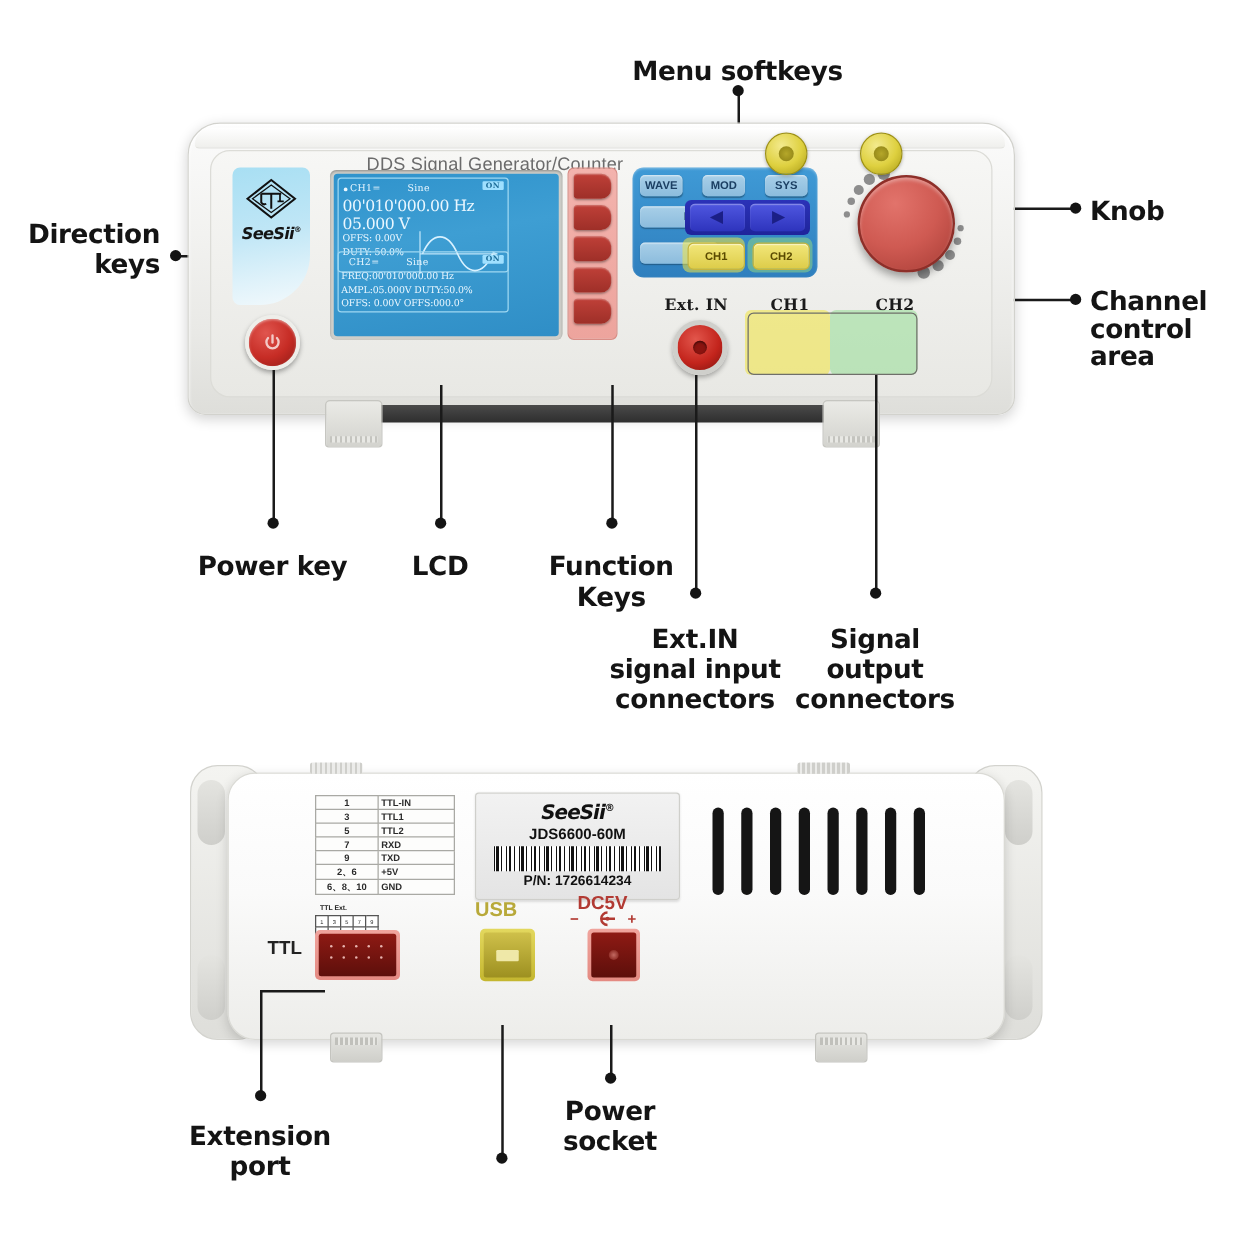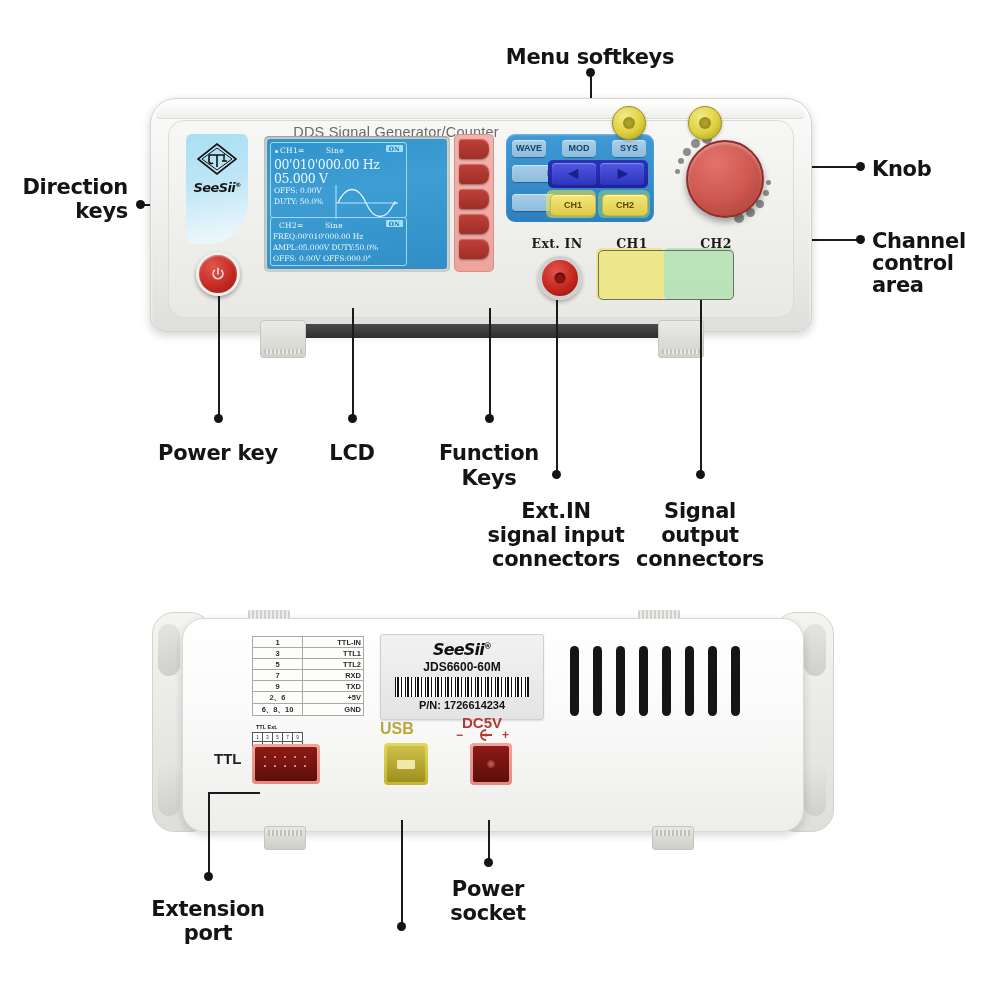--- a/index.html
+++ b/index.html
@@ -86,21 +86,21 @@
     background:linear-gradient(170deg,#2f93cc 0%,#3e9ed3 40%,#2f8ec6 100%);
     position:relative;overflow:hidden;
     font-family:"DejaVu Serif",serif;color:#eaf7ff;
   }
   .lcd-main{position:absolute;left:3px;top:3px;right:40px;bottom:3px;}
   .lcd-ch1box{
     position:absolute;left:0;top:0;right:0;height:60%;
     border:1px solid #9fd8f2;border-radius:3px;
   }
   .lcd-ch2box{
-    position:absolute;left:0;bottom:0;right:0;height:38%;
+    position:absolute;left:0;bottom:16px;right:0;height:38%;
     border:1px solid #9fd8f2;border-radius:3px;padding-left:36px;
   }
   .lcd-row{position:absolute;white-space:nowrap;}
   .ch-head{font-size:7.5px;letter-spacing:.3px;}
   .dotmark{display:inline-block;width:3px;height:3px;border-radius:50%;background:#eaf7ff;vertical-align:middle;margin-right:2px;}
   .on-badge{
     position:absolute;right:3px;top:2px;background:#9fe0ff;color:#1d6d99;
     font-size:6px;font-weight:bold;padding:0px 3px;border-radius:1px;letter-spacing:.3px;
   }
   .freq-big{font-size:12.5px;letter-spacing:-.4px;}
@@ -228,21 +228,21 @@
     position:absolute;width:22px;height:52px;border-radius:11px;
     background:linear-gradient(180deg,#e4e4e0,#cfcfcb);
   }
   .pin-table{
     position:absolute;left:100px;top:36px;width:112px;
     border:1px solid #a9a9a4;border-collapse:collapse;
     font-size:7.5px;font-weight:bold;color:#2b2b2b;
     font-family:"Liberation Sans",sans-serif;background:#fdfdfc;
   }
   .pin-table td{border:1px solid #a9a9a4;padding:0.5px 2px;text-align:center;height:9px;}
-  .pin-table td.r{text-align:right;width:56px;}
+  .pin-table td.r{text-align:left;width:56px;}
   .prod-label{
     position:absolute;left:228px;top:34px;width:162px;height:84px;
     background:linear-gradient(180deg,#f2f2f2,#e4e4e4);
     border-radius:3px;border:1px solid #cfcfcb;
     box-shadow:0 1px 2px rgba(0,0,0,.12);
   }
   .pl-brand{position:absolute;left:0;top:5px;width:162px;text-align:center;
     font-size:16px;font-weight:bold;font-style:italic;letter-spacing:-.8px;color:#111;
     font-family:"DejaVu Sans",sans-serif;}
   .pl-brand sup{font-size:8px;font-style:normal;}

